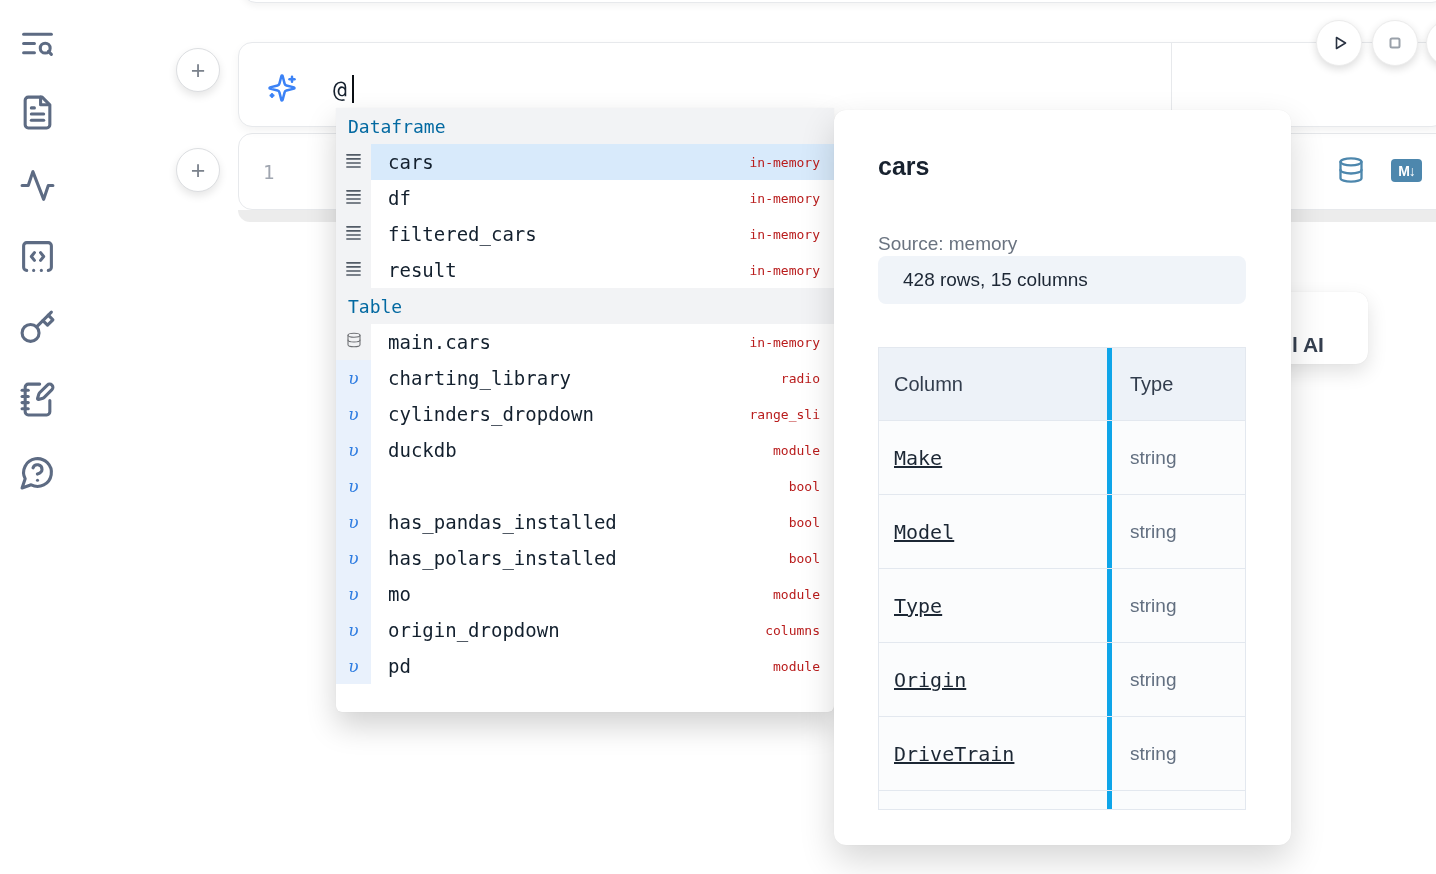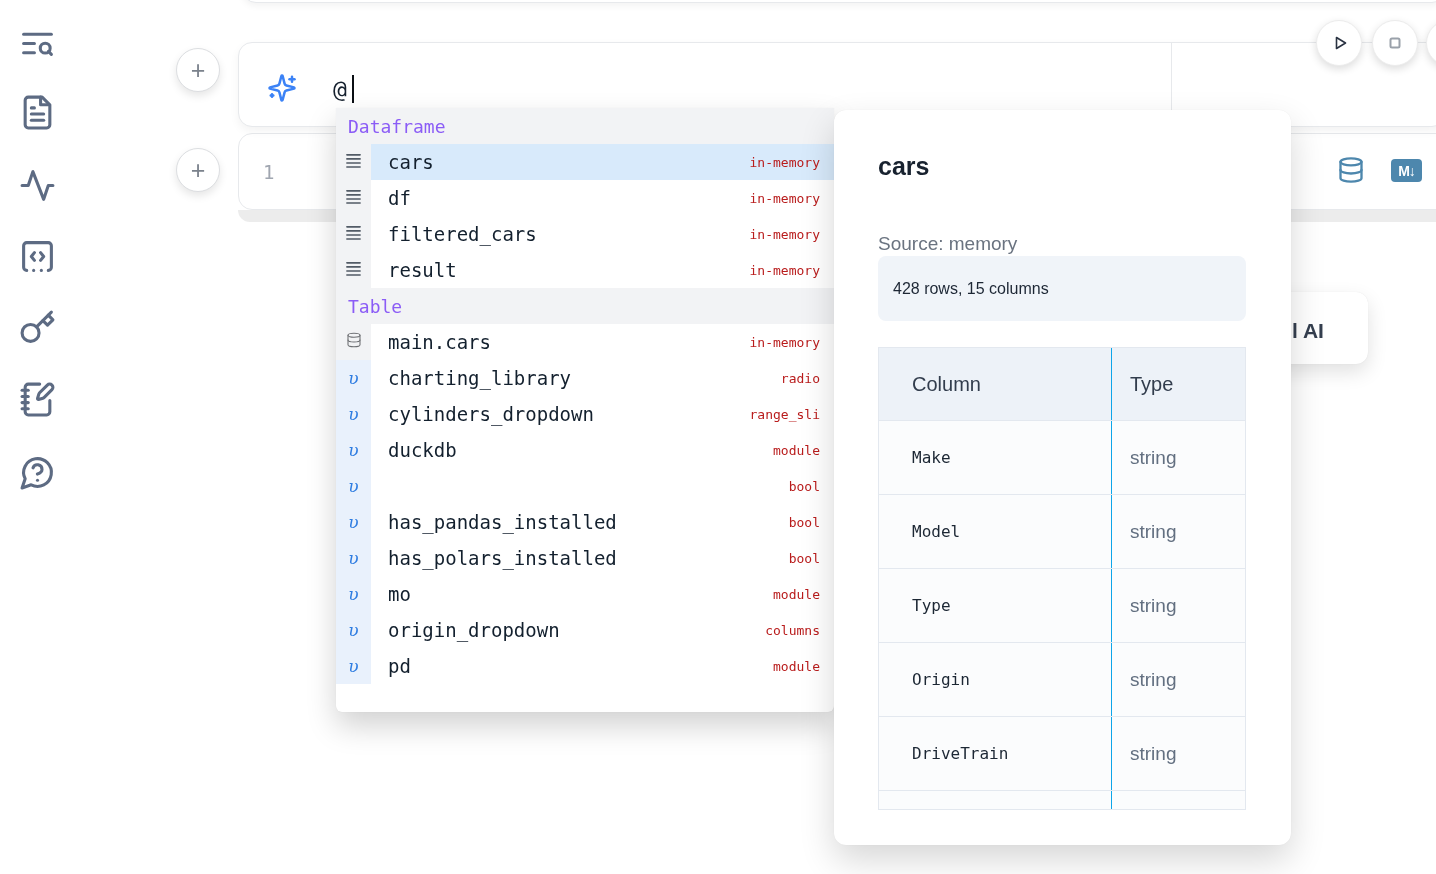--- a/index.html
+++ b/index.html
@@ -51,53 +51,53 @@
   .md-badge { position:absolute; left:1152px; top:25px; width:31px; height:23px; background:#4d87ad; border-radius:4px;
     color:#fff; font-weight:bold; font-size:14px; display:flex; align-items:center; justify-content:center;
     letter-spacing:-1px; cursor:pointer; }
   .code-strip { position:absolute; left:238px; right:-10px; top:210px; height:12px; background:#ececec;
     border-radius:0 0 0 12px; z-index:3; }
 
   
   .dropdown { position:absolute; left:336px; top:108px; width:498px; height:604px; background:#fff; z-index:20;
     box-shadow:0 14px 30px rgba(0,0,0,.18), 0 0 1px rgba(0,0,0,.1); border-radius:0 0 6px 6px; overflow:hidden;
     font-family:"DejaVu Sans Mono",monospace; }
-  .ac-header { height:36px; background:#f2f3f5; color:#8b5cf6; font-size:18px; display:flex; align-items:center; padding-left:12px; }
+  .ac-header { height:36px; background:#f2f3f5; color:#0369a1; font-size:18px; display:flex; align-items:center; padding-left:12px; }
   .ac-row { height:36px; display:flex; align-items:stretch; background:#fff; cursor:pointer; }
   .ac-gutter { width:35px; display:flex; align-items:center; justify-content:center; background:#f2f3f5; flex:none; }
   .ac-gutter.var { background:#e9f1fc; }
   .ac-main { flex:1; display:flex; align-items:center; padding:0 14px 0 17px; min-width:0; overflow:hidden; }
   .ac-row.selected .ac-main { background:#d8eafb; }
   .ac-name { font-size:19px; color:#13202e; white-space:nowrap; }
   .ac-badge { margin-left:auto; font-size:13px; color:#b91c1c; white-space:nowrap; padding-left:10px; }
   .rows-glyph svg { width:17px; height:17px; stroke:#525b66; stroke-width:1.7; fill:none; stroke-linecap:round; }
   .db-glyph svg { width:16px; height:16px; stroke:#6d6f73; stroke-width:1.6; fill:none; stroke-linecap:round; }
   .v-glyph { font-family:"DejaVu Serif",serif; font-style:italic; color:#2f7de1; font-size:17px; line-height:1; }
 
   
   .panel { position:absolute; left:834px; top:110px; width:457px; height:735px; background:#fff; border-radius:12px;
     z-index:30; box-shadow:0 15px 35px rgba(0,0,0,.16), 0 0 1px rgba(0,0,0,.08); }
   .panel-title { position:absolute; left:44px; top:42px; font-size:25px; font-weight:bold; color:#18222f; }
   .panel-source { position:absolute; left:44px; top:95px; font-size:19px; color:#6a7380;margin-top:28px; }
-  .stats-box { position:absolute; left:44px; right:45px; top:146px; height:65px; background:#f0f4f9; border-radius:8px;
-    display:flex; align-items:center; padding-left:15px; font-size:16px; color:#1d2735; }
+  .stats-box { position:absolute; left:44px; right:45px; top:146px; height:48px; background:#f0f4f9; border-radius:8px;
+    display:flex; align-items:center; padding-left:25px; font-size:19px; color:#1d2735; }
   .ptable { position:absolute; left:44px; right:45px; top:237px; height:463px; border:1px solid #e3e8ef;
     overflow:hidden; background:#fbfcfd; }
   .pt-header { display:flex; height:72px; background:#edf2f8; }
   .pt-row { display:flex; height:74px; border-top:1px solid #e3e8ef; background:#fbfcfd; }
-  .pt-c1 { width:233px; flex:none; display:flex; align-items:center; padding-left:33px; border-right:1px solid #0ea5e9; min-width:0; }
+  .pt-c1 { width:233px; flex:none; display:flex; align-items:center; padding-left:15px; border-right:5px solid #0ea5e9; min-width:0; }
   .pt-c2 { flex:1; display:flex; align-items:center; padding-left:18px; min-width:0; }
   .pt-header .pt-c1, .pt-header .pt-c2 { font-size:20px; color:#323d4d; }
-  .pt-colname { font-family:"DejaVu Sans Mono",monospace; font-size:16px; color:#1c2734; }
+  .pt-colname { font-family:"DejaVu Sans Mono",monospace; font-size:20px; color:#1c2734;text-decoration:underline; }
   .pt-coltype { font-size:19px; color:#626f80; }
 
   
   .ai-card { position:absolute; left:1240px; top:292px; width:128px; height:72px; background:#fff; border-radius:12px;
     z-index:25; box-shadow:0 8px 20px rgba(0,0,0,.12), 0 0 1px rgba(0,0,0,.1); cursor:pointer; }
-  .ai-card-label { position:absolute; left:52px; top:3px; height:100%; display:flex; align-items:center;
+  .ai-card-label { position:absolute; left:52px; top:17px; height:100%; display:flex; align-items:center;
     font-size:21px; font-weight:bold; color:#353f4f; white-space:nowrap; }
 </style>
 </head>
 <body>
 
 <div class="stage">
 
   <div class="sidebar">
     <div class="side-btn" style="top:22px">
       <svg viewBox="0 0 24 24">

